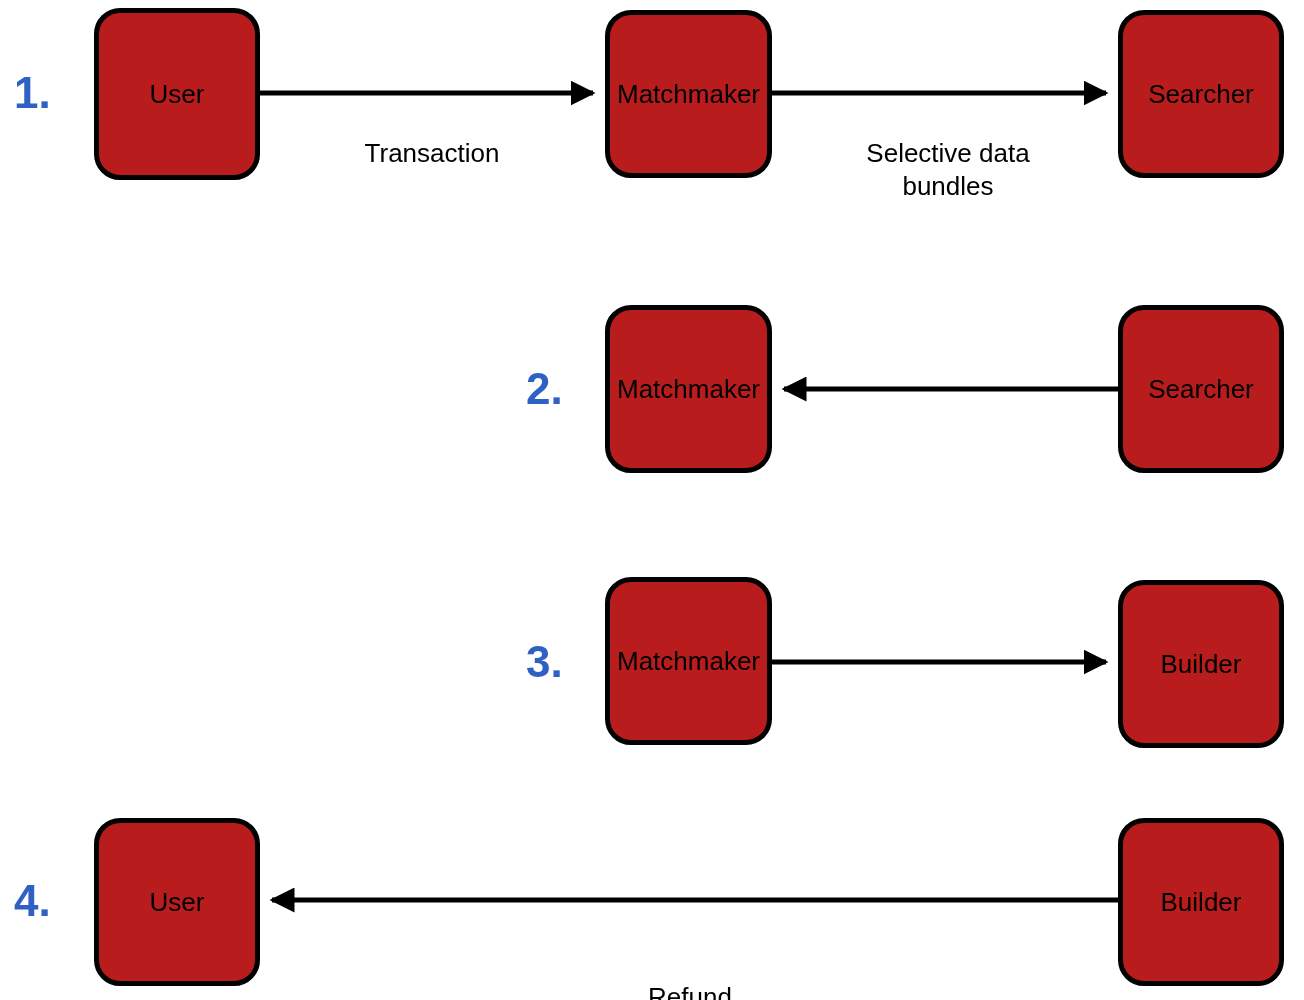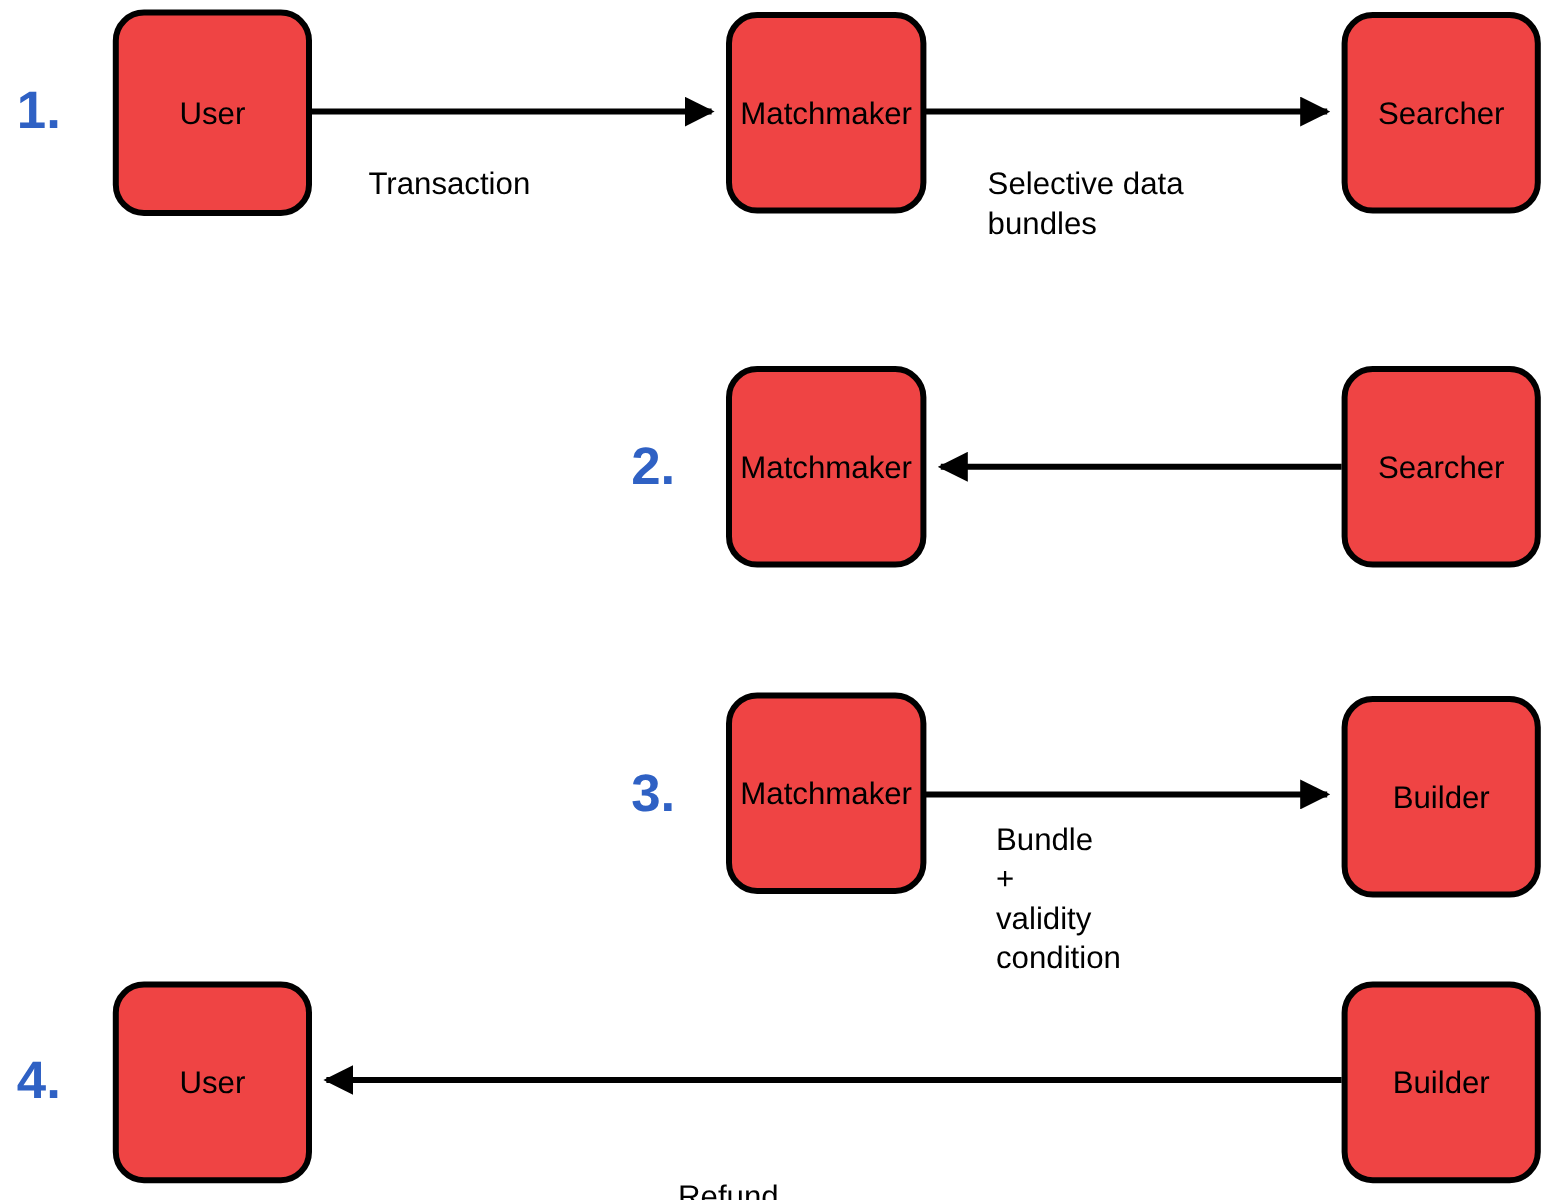--- a/index.html
+++ b/index.html
@@ -21,21 +21,21 @@
   .svg-layer {
     position: absolute;
     left: 0;
     top: 0;
     width: 1304px;
     height: 1000px;
   }
   .node-box {
     position: absolute;
     box-sizing: border-box;
-    background: #ef4444;
+    background: #b91c1c;
     border: 5px solid #000000;
     border-radius: 26px;
     display: flex;
     align-items: center;
     justify-content: center;
     z-index: 3;
   }
   .node-label {
     font-family: "Liberation Sans", sans-serif;
     font-size: 26px;
@@ -53,20 +53,21 @@
     line-height: 1;
     z-index: 4;
     white-space: nowrap;
   }
   .edge-label {
     position: absolute;
     font-family: "Liberation Sans", sans-serif;
     font-size: 26px;
     line-height: 33px;
     color: #000000;
+    text-align: center;
     z-index: 2;
     white-space: pre-line;
   }
 </style>
 </head>
 <body>
 
 <div id="diagram-root">
 
   <svg class="svg-layer" viewBox="0 0 1304 1000" width="1304" height="1000" xmlns="http://www.w3.org/2000/svg">
@@ -120,24 +121,20 @@
   <div class="step-number" style="left:526px; top:640px;">3.</div>
 
   <div class="node-box" style="left:605px; top:577px; width:167px; height:168px;">
     <span class="node-label">Matchmaker</span>
   </div>
 
   <div class="node-box" style="left:1118px; top:580px; width:166px; height:168px;">
     <span class="node-label">Builder</span>
   </div>
 
-  <div class="edge-label" style="left:830px; top:683px; width:240px;">Bundle
-+
-validity
-condition</div>
 
   <div class="step-number" style="left:14px; top:879px;">4.</div>
 
   <div class="node-box" style="left:94px; top:818px; width:166px; height:168px;">
     <span class="node-label">User</span>
   </div>
 
   <div class="node-box" style="left:1118px; top:818px; width:166px; height:168px;">
     <span class="node-label">Builder</span>
   </div>

